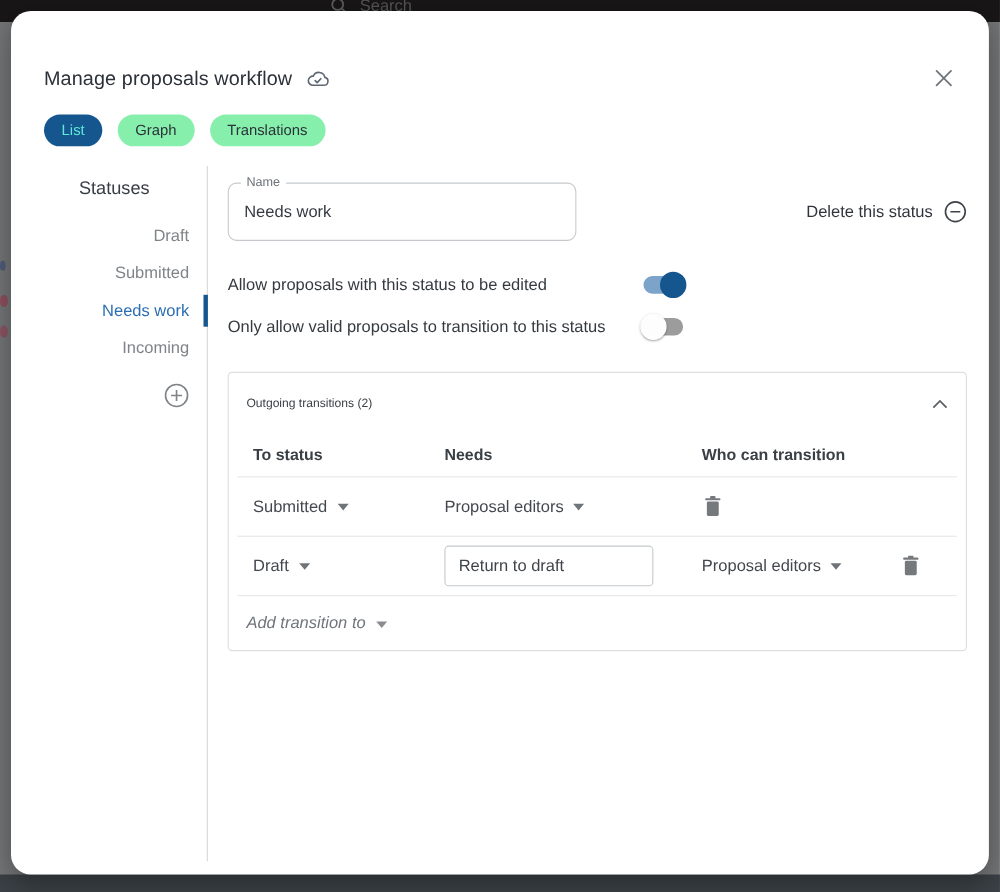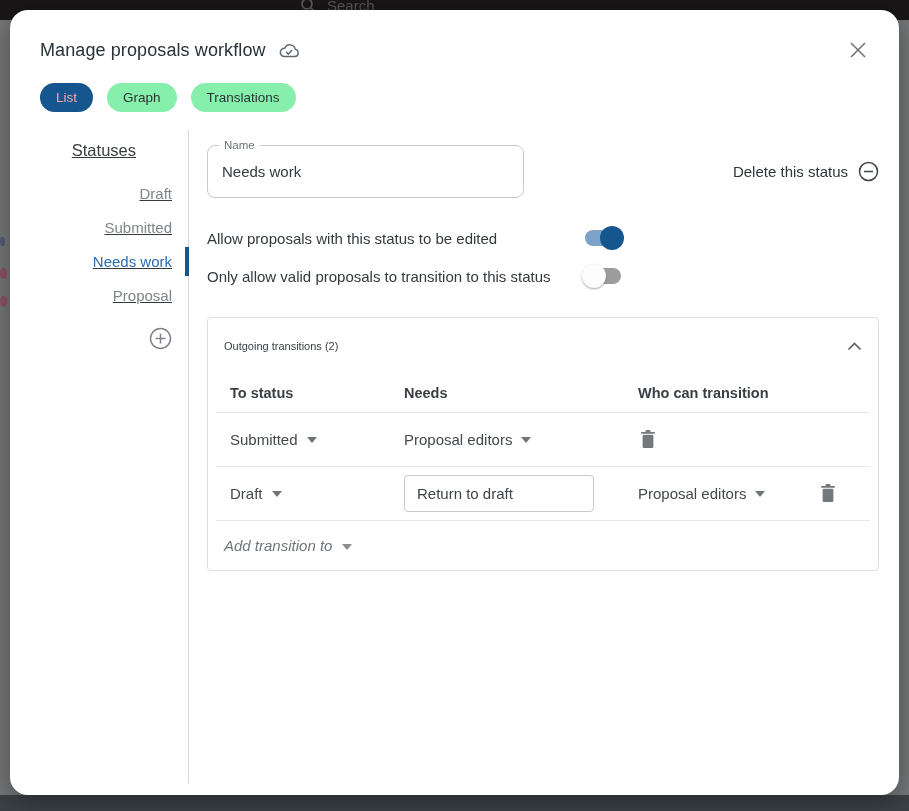--- a/index.html
+++ b/index.html
@@ -30,43 +30,43 @@
   }
 
   
   .modal {
     position:absolute; left:10px; top:10px; width:889px; height:785px;
     background:#ffffff; border-radius:18px; z-index:2;
     box-shadow:0 6px 24px rgba(0,0,0,.35);
     display:flex; flex-direction:column; overflow:hidden;
   }
   .modal-header {
-    padding:28px 30px 0 30px; display:flex; align-items:center; gap:12px; flex:none;
+    padding:28px 30px 0 30px; display:flex; align-items:center; gap:12px; flex:none;margin-top:21px;
   }
   .modal-title { font-size:18px; color:#2b3138; letter-spacing:.1px; }
   .title-icon { display:flex; margin-top:2px; }
   .close-btn {
     margin-left:auto; background:none; border:none; cursor:pointer;
     display:flex; padding:2px;
   }
 
   .tabs { display:flex; gap:14px; margin:21px 0 0 30px; flex:none; }
   .tab {
     border:none; cursor:pointer; border-radius:16px; padding:0 16px; height:29px;
     font-size:13.5px; font-family:inherit; background:#86efac; color:#2b3138;
     display:flex; align-items:center;
   }
-  .tab.active { background:#15568f; color:#fca5a5; }
+  .tab.active { background:#15568f; color:#5eead4; }
 
   .modal-body { display:flex; flex:1; margin-top:18px; margin-bottom:12px; min-height:0; }
 
   
   .sidebar {
     width:179px; flex:none; border-right:1px solid #d6d8da;
-    display:flex; flex-direction:column; align-items:flex-end; padding-right:16px;text-decoration:underline;
+    display:flex; flex-direction:column; align-items:flex-end; padding-right:16px;
   }
   .sidebar-heading { font-size:16.5px; color:#383d43; margin:11px 36px 0 0; }
   .side-items { display:flex; flex-direction:column; gap:14px; margin-top:24px; align-items:flex-end; }
   .side-item {
     position:relative; font-size:15px; color:#7f8489; line-height:20px;
     background:none; border:none; cursor:pointer; font-family:inherit; text-align:right; padding:0;
   }
   .side-item.selected { color:#2a6db0; }
   .side-item.selected::after {
     content:''; position:absolute; right:-17px; top:-5px; width:4px; height:29px; background:#15568f;
@@ -183,21 +183,21 @@
   </div>
 
   <div class="modal-body">
 
     <div class="sidebar">
       <div class="sidebar-heading">Statuses</div>
       <div class="side-items">
         <button class="side-item">Draft</button>
         <button class="side-item">Submitted</button>
         <button class="side-item selected">Needs work</button>
-        <button class="side-item">Proposal</button>
+        <button class="side-item">Incoming</button>
       </div>
       <button class="add-status-btn">
         <svg width="23" height="23" viewBox="0 0 23 23" fill="none" stroke="#808488" stroke-width="1.5">
           <circle cx="11.5" cy="11.5" r="10"></circle>
           <line x1="11.5" y1="6.5" x2="11.5" y2="16.5"></line>
             <line x1="6.5" y1="11.5" x2="16.5" y2="11.5"></line>
         </svg>
       </button>
     </div>
 

